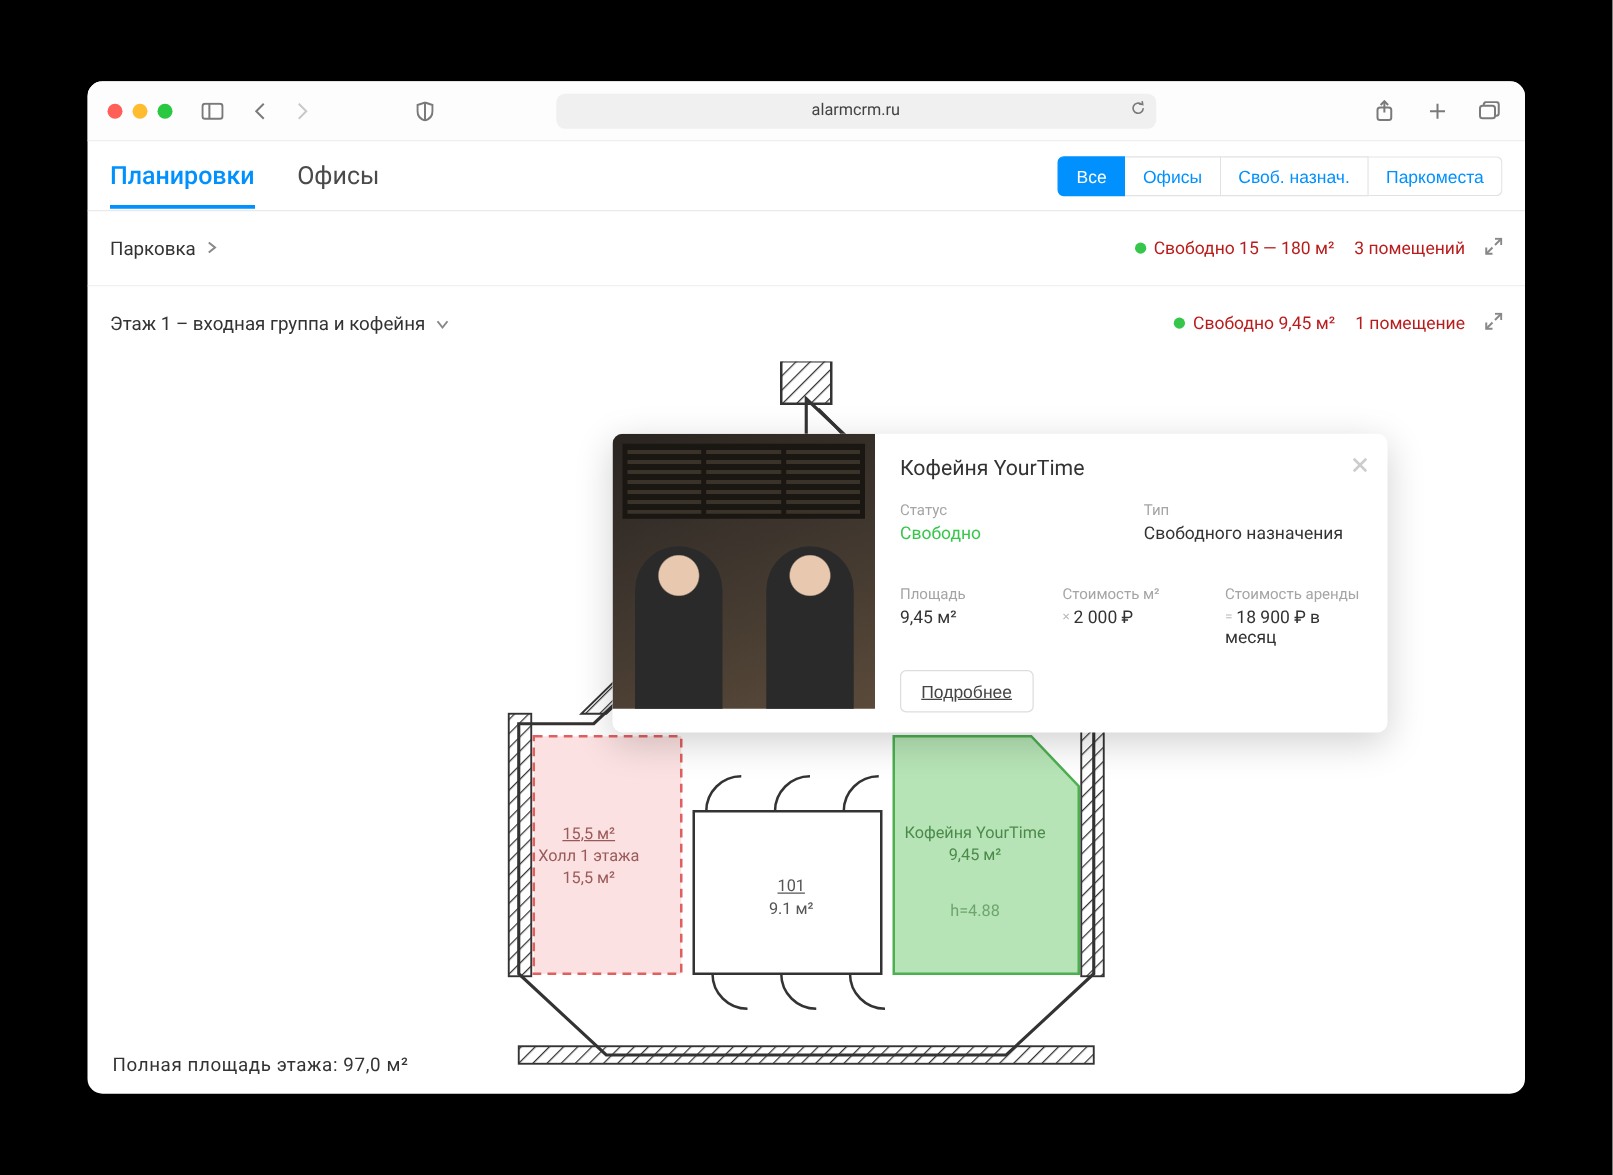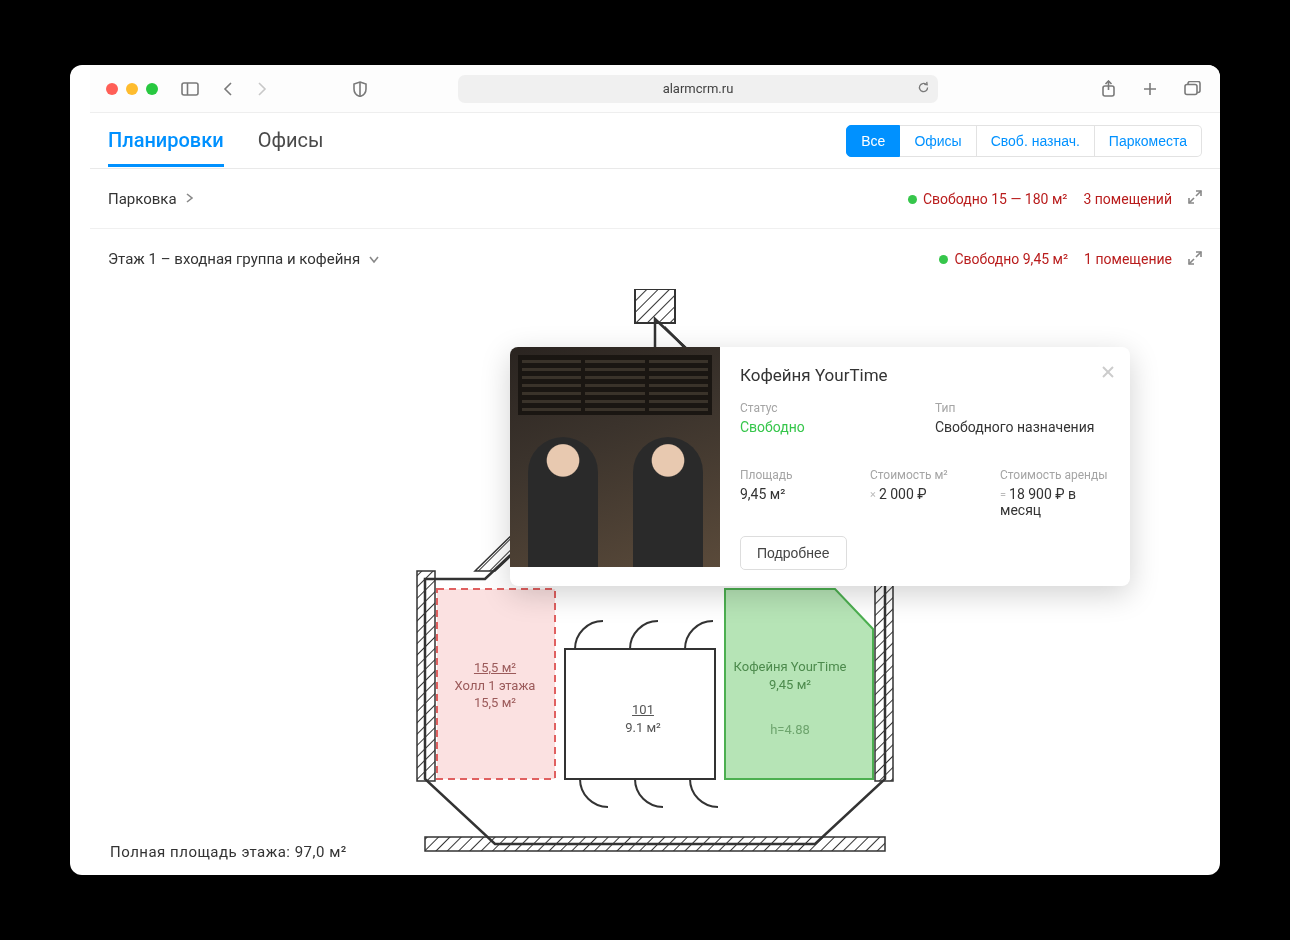--- a/index.html
+++ b/index.html
@@ -14,21 +14,20 @@
   }
   .window {
     width: 1150px;
     height: 810px;
     background: #fff;
     border-radius: 12px;
     box-shadow: 0 30px 80px rgba(0,0,0,0.5);
     overflow: hidden;
     display: flex;
     flex-direction: column;
-    padding-left: 20px;
   }
   
   .toolbar {
     height: 48px;
     display: flex;
     align-items: center;
     padding: 0 16px;
     gap: 14px;
     background: #fdfdfd;
     border-bottom: 1px solid #eee;
@@ -120,21 +119,21 @@
     height: 620px;
   }
   .floor-svg { width: 100%; height: 100%; }
   .room-label {
     position: absolute;
     font-size: 13px;
     text-align: center;
     line-height: 1.35;
     pointer-events: none;
   }
-  .room-pink { color: #9b5a5a; left: 50px; top: 370px; width: 140px; }
+  .room-pink { color: #9b5a5a; left: 36px; top: 370px; width: 140px; }
   .room-pink .top { text-decoration: underline; }
   .room-green { color: #4c8a4c; left: 345px; top: 369px; width: 140px; }
   .room-green .h { margin-top: 28px; color: #6ea56e; }
   .room-center { color: #555; left: 218px; top: 412px; width: 100px; }
   .room-center .top { text-decoration: underline; }
   
   .popover {
     position: absolute;
     top: 10px;
     left: 145px;
@@ -203,20 +202,21 @@
   .details-btn {
     margin-top: 18px;
     display: inline-block;
     padding: 8px 16px;
     border: 1px solid #ddd;
     border-radius: 5px;
     font-size: 14px;
     color: #444;
     background: #fff;
     cursor: pointer;
+    text-decoration: underline;
   }
   .footer-label {
     position: absolute;
     bottom: 14px;
     left: 20px;
     font-size: 15px;
     color: #333;
     letter-spacing: 0.5px;
   }
 </style>

